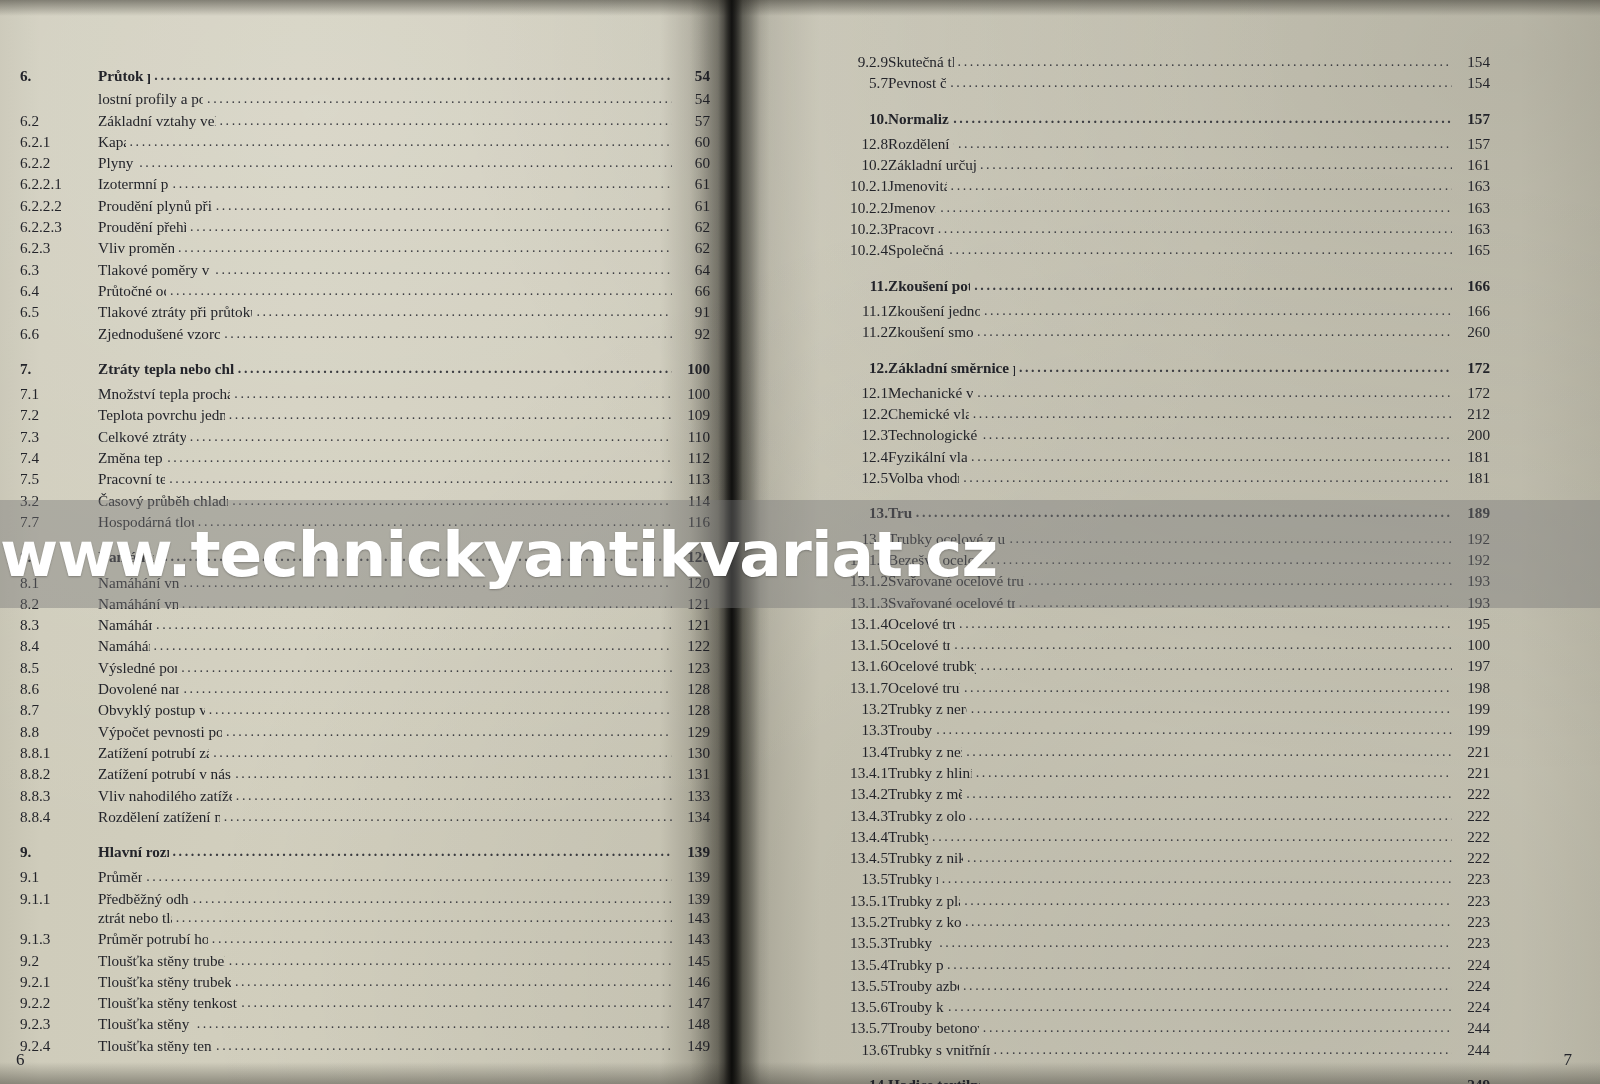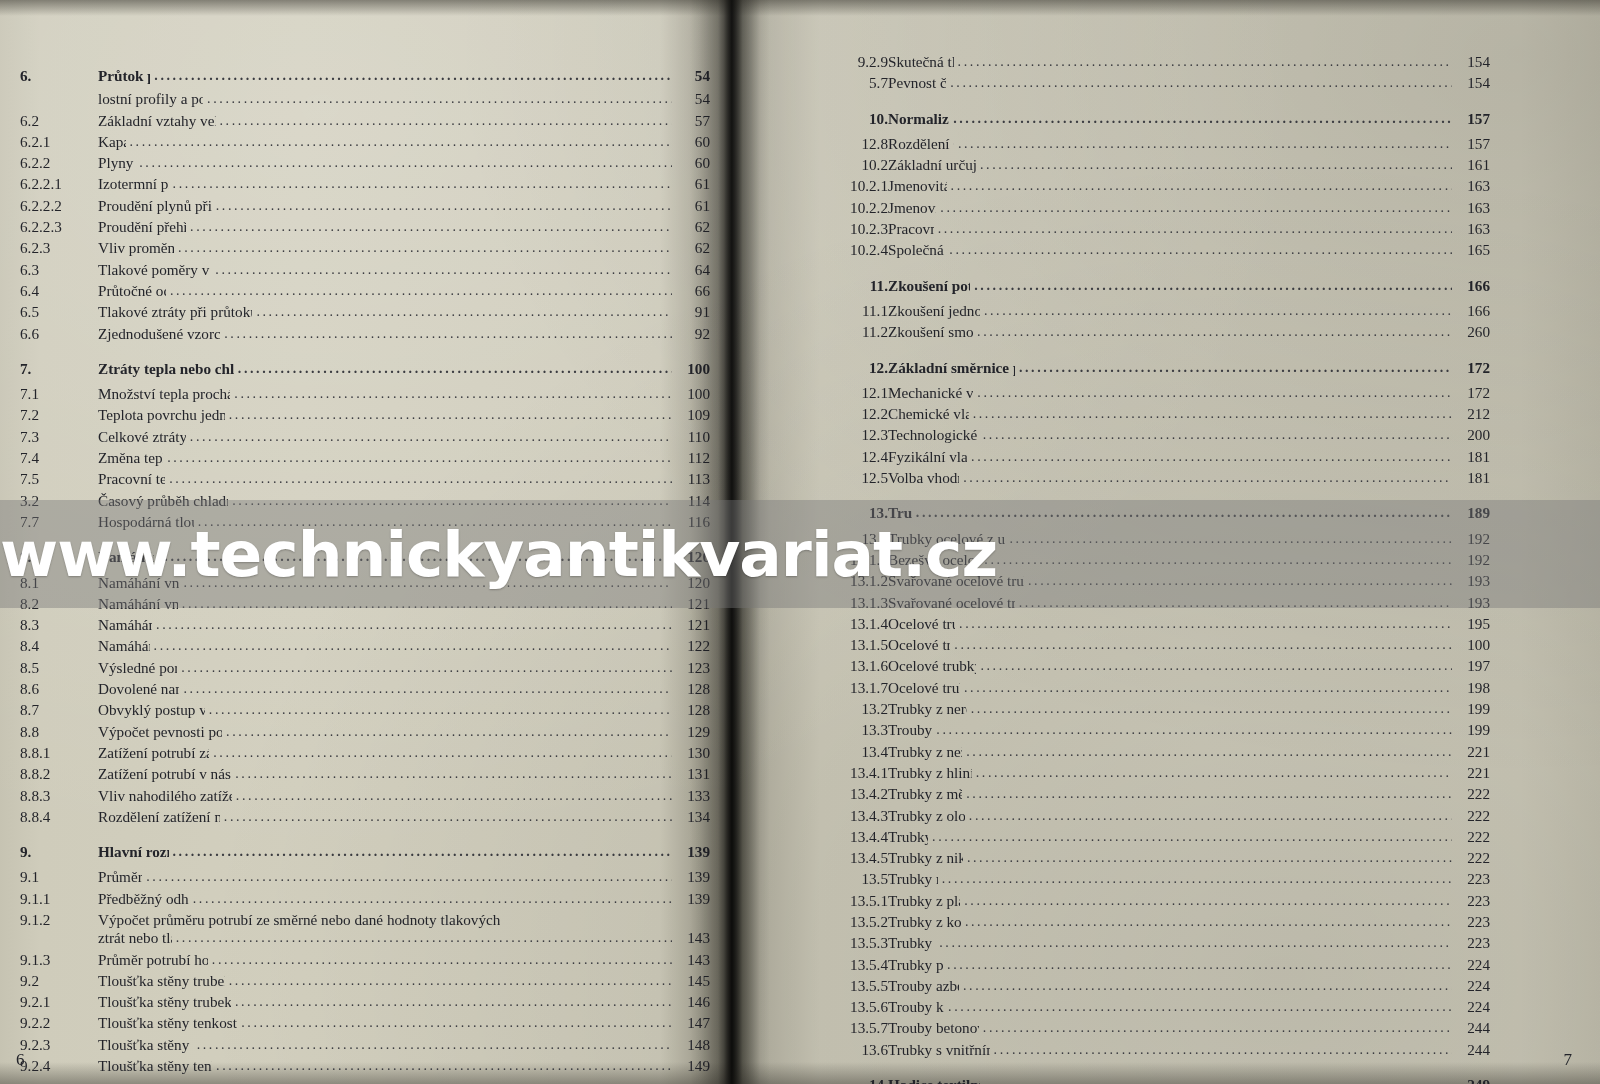--- a/index.html
+++ b/index.html
@@ -364,25 +364,20 @@
         <span class="txt">Průměr potrubí</span>
         <span class="dots">....................................................................................................................................................................................</span>
         <span class="pg">139</span>
       </div>
       <div class="toc-row">
         <span class="num">9.1.1</span>
         <span class="txt">Předběžný odhad průměru potrubí</span>
         <span class="dots">....................................................................................................................................................................................</span>
         <span class="pg">139</span>
       </div>
-      <div class="toc-row noleader">
-        <span class="num">9.1.2</span>
-        <span class="txt">Výpočet průměru potrubí ze směrné nebo dané hodnoty tlakových</span>
-        <span class="pg"></span>
-      </div>
       <div class="toc-row cont">
         <span class="num"></span>
         <span class="txt">ztrát nebo tlakového spádu</span>
         <span class="dots">....................................................................................................................................................................................</span>
         <span class="pg">143</span>
       </div>
       <div class="toc-row">
         <span class="num">9.1.3</span>
         <span class="txt">Průměr potrubí hospodářsky nejvýhodnější</span>
         <span class="dots">....................................................................................................................................................................................</span>

